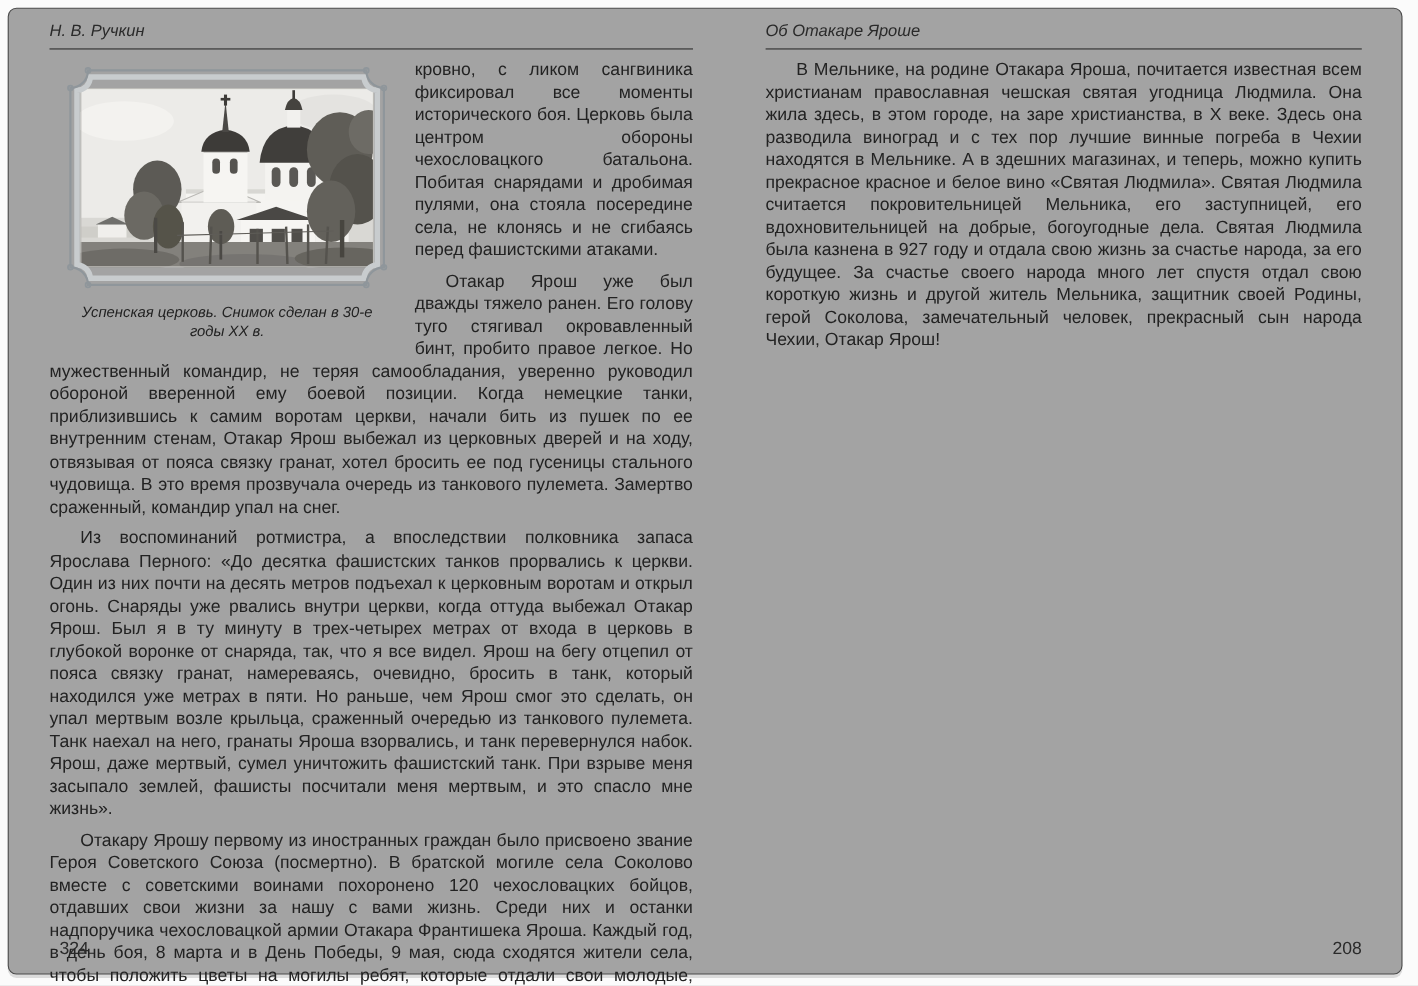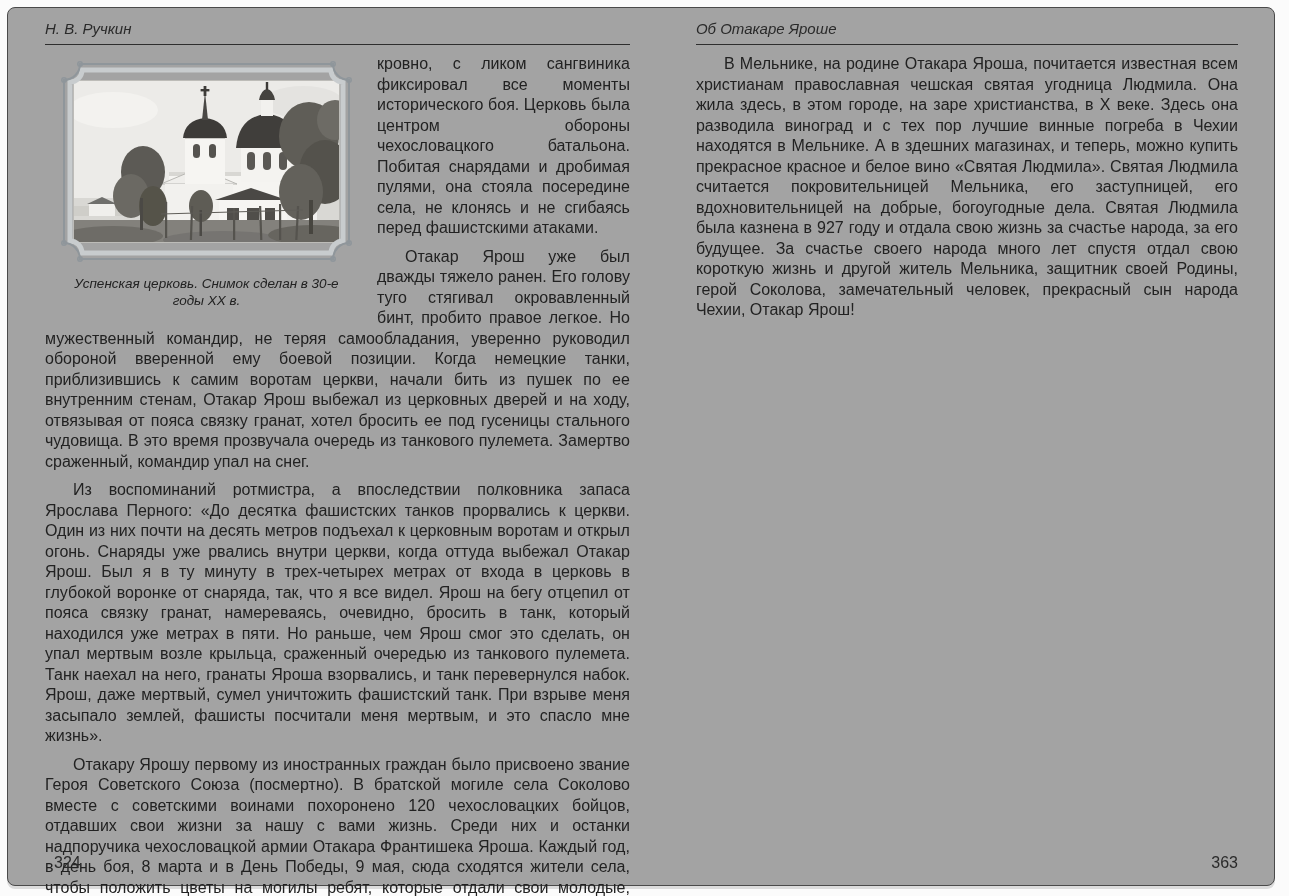--- a/index.html
+++ b/index.html
@@ -148,17 +148,17 @@
       </div>
       <div class="page-number left">324</div>
     </div>
 
     <div class="page page-right">
       <div class="running-header right">Об Отакаре Яроше</div>
       <hr class="header-rule">
       <div class="content">
         <p>В Мельнике, на родине Отакара Яроша, почитается известная всем христианам православная чешская святая угодница Людмила. Она жила здесь, в этом городе, на заре христианства, в X веке. Здесь она разводила виноград и с тех пор лучшие винные погреба в Чехии находятся в Мельнике. А в здешних магазинах, и теперь, можно купить прекрасное красное и белое вино «Святая Людмила». Святая Людмила считается покровительницей Мельника, его заступницей, его вдохновительницей на добрые, богоугодные дела. Святая Людмила была казнена в 927 году и отдала свою жизнь за счастье народа, за его будущее. За счастье своего народа много лет спустя отдал свою короткую жизнь и другой житель Мельника, защитник своей Родины, герой Соколова, замечательный человек, прекрасный сын народа Чехии, Отакар Ярош!</p>
       </div>
-      <div class="page-number right">363</div>
+      <div class="page-number right">208</div>
     </div>
 
   </div>
 </div>
 
 </body></html>

